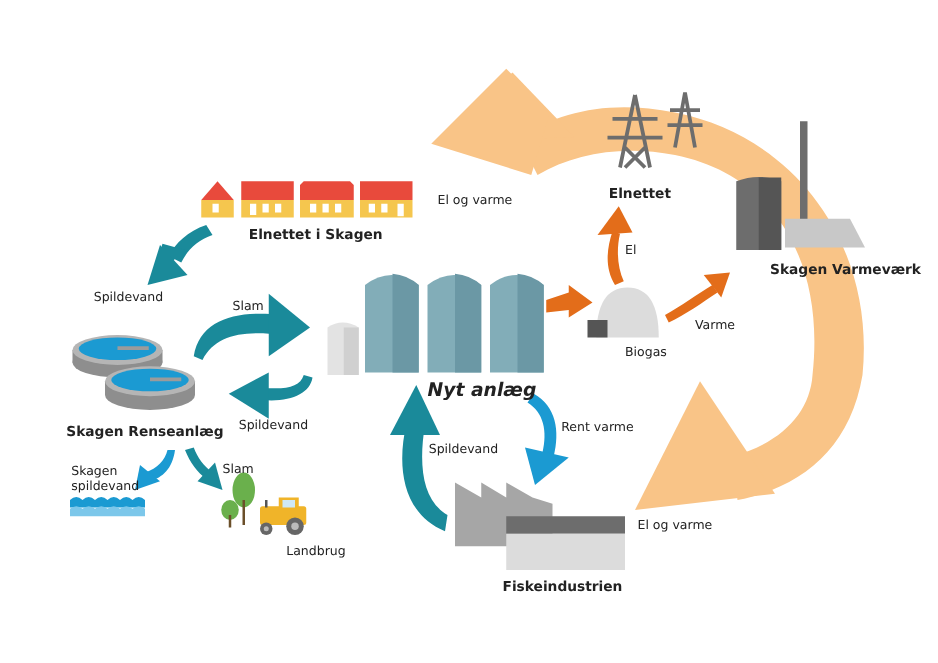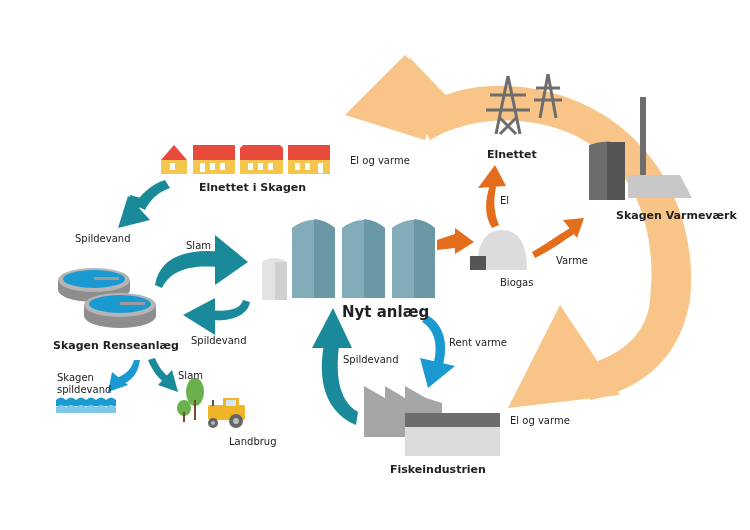--- a/index.html
+++ b/index.html
@@ -1,20 +1,20 @@
 <!DOCTYPE html>
 <html><head>
 <meta charset="utf-8">
 <style>
   html,body{margin:0;padding:0;background:#fff;}
   body{width:750px;height:530px;position:relative;overflow:hidden;font-family:"DejaVu Sans","Liberation Sans",sans-serif;}
   svg{position:absolute;left:0;top:0;}
   .lbl{position:absolute;font-size:10px;color:#222;white-space:nowrap;line-height:12px;}
   .lbl-b{position:absolute;font-size:11px;font-weight:bold;color:#222;white-space:nowrap;}
-  .lbl-xl{position:absolute;font-size:15px;font-weight:bold;color:#222;white-space:nowrap;}
+  .lbl-xl{position:absolute;font-size:15px;font-weight:bold;color:#222;white-space:nowrap;font-style:italic;}
 </style>
 </head>
 <body>
 
 <svg width="750" height="530" viewBox="0 0 750 530">
 
   <g>
     <path d="M 690 300 C 700 200, 640 110, 540 90 C 490 80, 450 88, 415 110 L 430 140 C 460 122, 500 116, 540 124 C 620 140, 660 210, 650 300 Z" fill="#f9c487"></path>
     <polygon points="410,58 350,112 460,110" fill="#f9c487"></polygon>
     <polygon points="405,55 345,115 425,140 440,90" fill="#f9c487"></polygon>
@@ -174,13 +174,13 @@
 <div class="lbl-xl" style="left:342px;top:303px;">Nyt anlæg</div>
 <div class="lbl" style="left:500px;top:277px;">Biogas</div>
 <div class="lbl" style="left:500px;top:195px;">El</div>
 <div class="lbl" style="left:556px;top:255px;">Varme</div>
 <div class="lbl-b" style="left:487px;top:148px;">Elnettet</div>
 <div class="lbl-b" style="left:588px;top:209px;margin-left:28px;">Skagen Varmeværk</div>
 <div class="lbl" style="left:350px;top:155px;">El og varme</div>
 <div class="lbl" style="left:449px;top:337px;">Rent varme</div>
 <div class="lbl" style="left:343px;top:354px;">Spildevand</div>
 <div class="lbl" style="left:510px;top:415px;">El og varme</div>
-<div class="lbl-b" style="left:390px;top:463px;text-align:right;">Fiskeindustrien</div>
+<div class="lbl-b" style="left:402px;top:463px;text-align:right;">Fiskeindustrien</div>
 
 </body></html>

